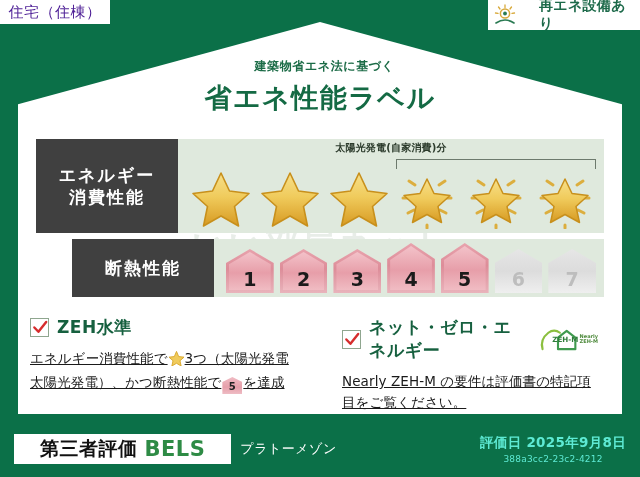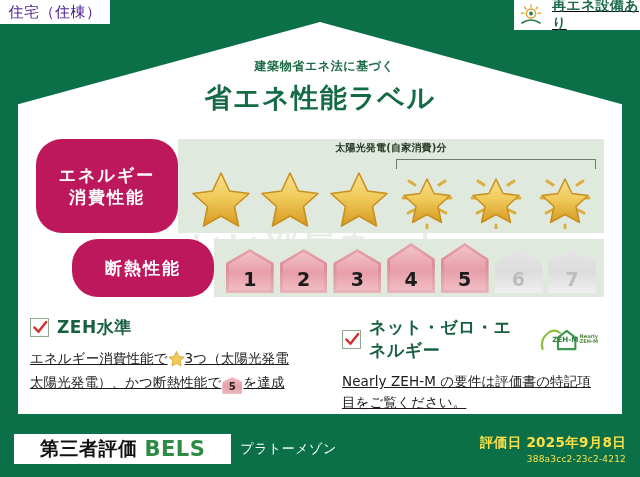--- a/index.html
+++ b/index.html
@@ -37,22 +37,22 @@
     background: #ffffff;
     display: flex; align-items: center; justify-content: center;
     z-index: 9;
   }
   .chip-left {
     left: 0px; top: 0px; width: 110px; height: 24px;
     font-size: 15px; font-weight: 400; color: #4c1d95;
     letter-spacing: .5px;
   }
   .chip-right {
-    right: 0px; top: 0px; width: 126px; height: 30px;
-    gap: 8px; padding-left: 4px; text-decoration: underline;
+    right: 0px; top: 0px; width: 152px; height: 30px;
+    gap: 21px; padding-left: 4px;
   }
   .chip-right .txt {
     font-size: 14px; font-weight: 700; color: #1d6a4a;
     letter-spacing: .3px;
   }
   .sun-icon { width: 26px; height: 22px; flex: 0 0 auto; }
 
   
   .title-sub {
     position: absolute; left: 9px; right: 0; top: 58px;
@@ -79,25 +79,25 @@
 
   
   .row {
     position: absolute; display: flex; align-items: stretch; z-index: 8;
   }
   .row-energy { left: 36px; top: 139px; width: 568px; height: 94px; }
   .row-insul  { left: 36px; top: 239px; width: 568px; height: 58px; padding-left: 36px; }
 
   .row-label {
     flex: 0 0 142px;
-    background: #be185d;
+    background: #404040;
     color: #ffffff;
     display: flex; flex-direction: column;
     align-items: center; justify-content: center;
-    font-weight: 700; letter-spacing: 2px; line-height: 1.3; border-radius: 26px;
+    font-weight: 700; letter-spacing: 2px; line-height: 1.3;
   }
   .row-energy .row-label { font-size: 17px; }
   .row-insul  .row-label { font-size: 17px; }
 
   .row-body {
     flex: 1 1 auto;
     background: #dfe9dd;
     position: relative;
   }
 
@@ -207,21 +207,21 @@
     display: flex; align-items: center; gap: 7px;
   }
   .bels-3rd { font-size: 19px; font-weight: 700; color: #111; letter-spacing: .5px; }
   .bels-word { font-size: 21px; font-weight: 700; color: #2e8b45; letter-spacing: .5px; }
   .builder {
     margin-left: 9px; color: #ffffff;
     font-size: 13px; letter-spacing: .5px;
   }
   .footer-right {
     margin-left: auto; margin-right: 14px;
-    text-align: right; color: #fde047;
+    text-align: center; color: #5eead4;
   }
   .eval-date { font-size: 13.5px; font-weight: 700; letter-spacing: .3px; }
   .eval-id { font-size: 9px; margin-top: 2px; letter-spacing: .2px; }
 </style>
 </head>
 <body>
 
 <div id="label-root">
 
   <div class="house">

